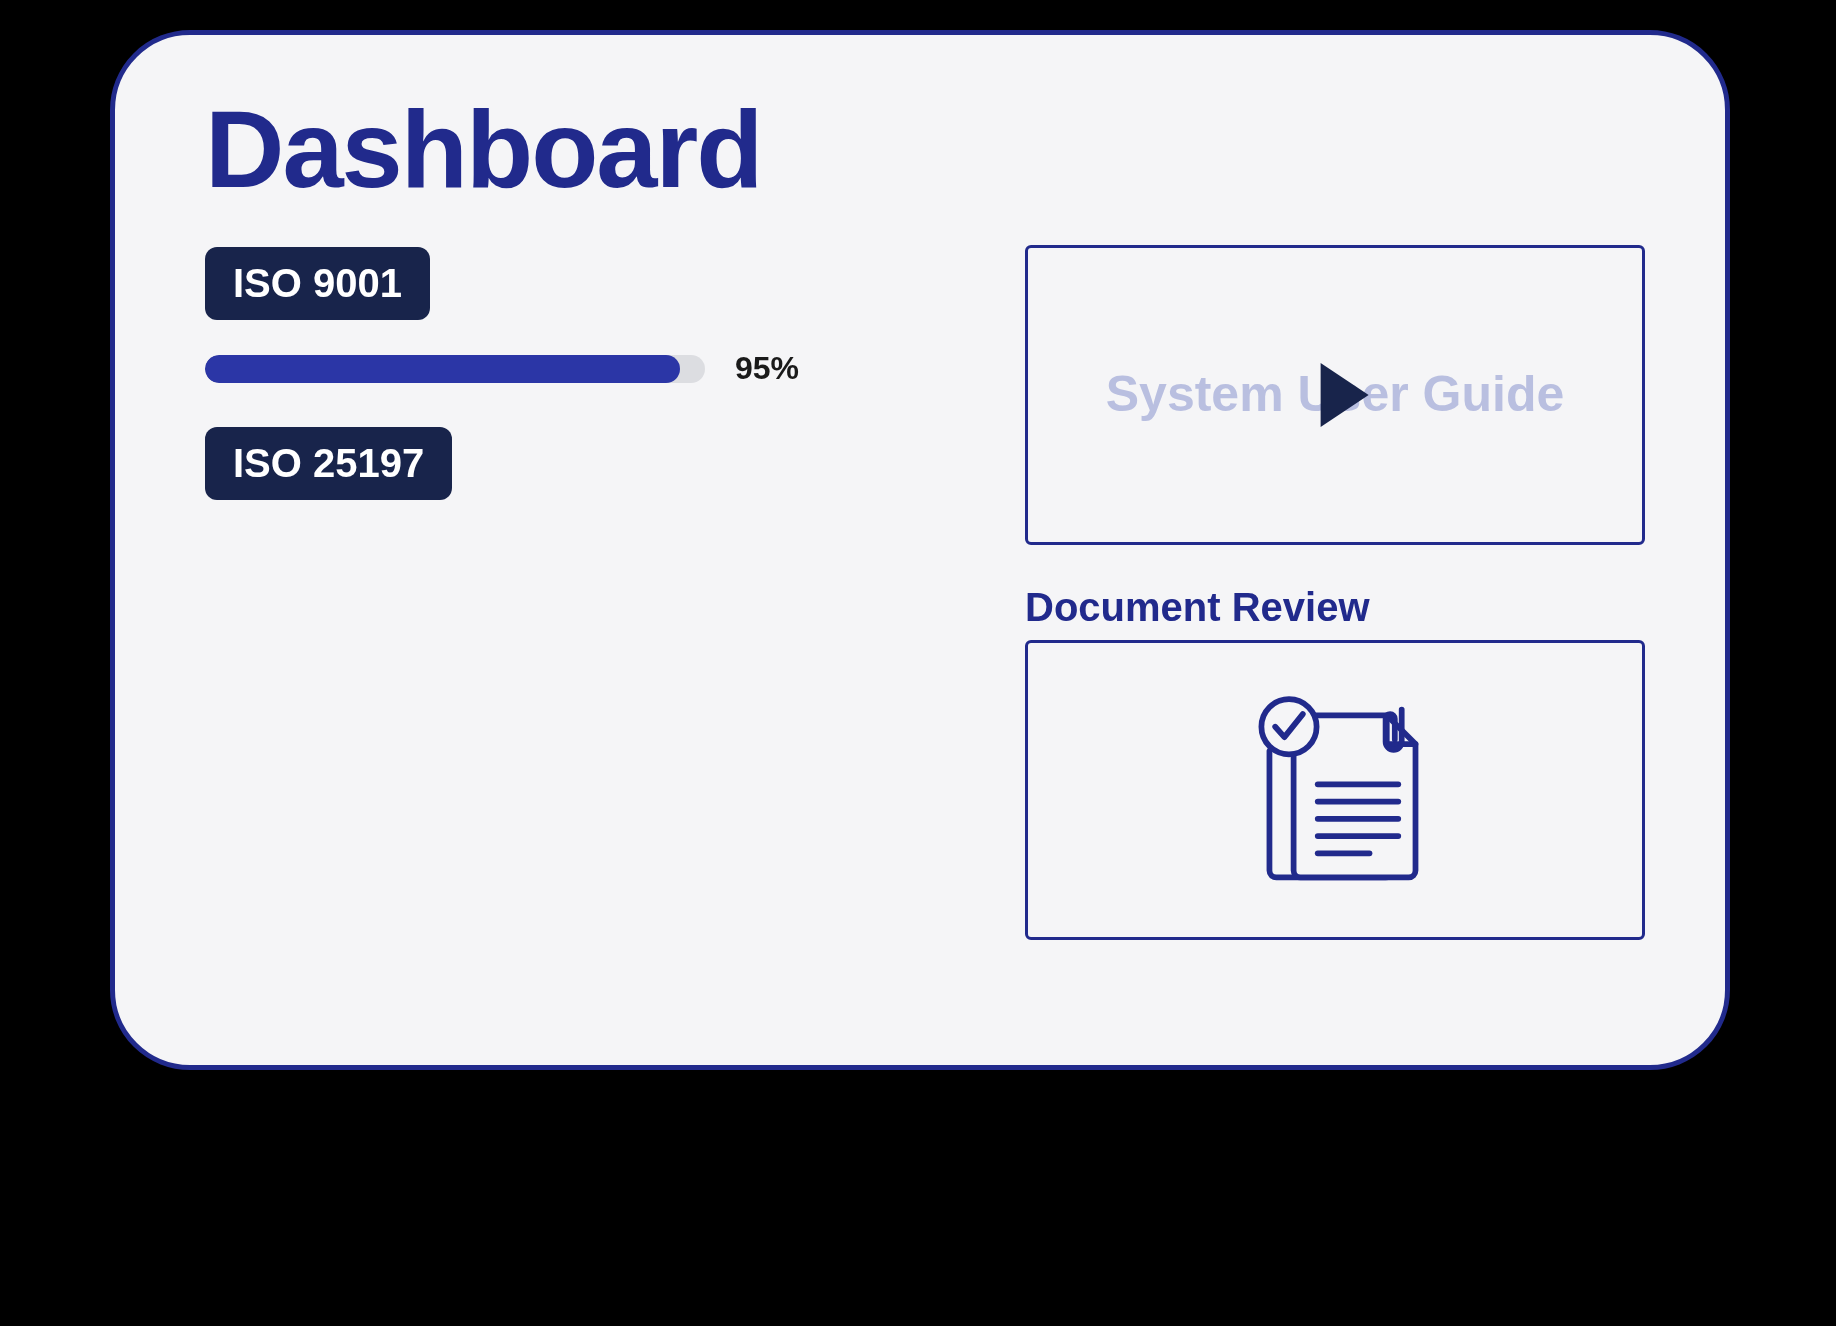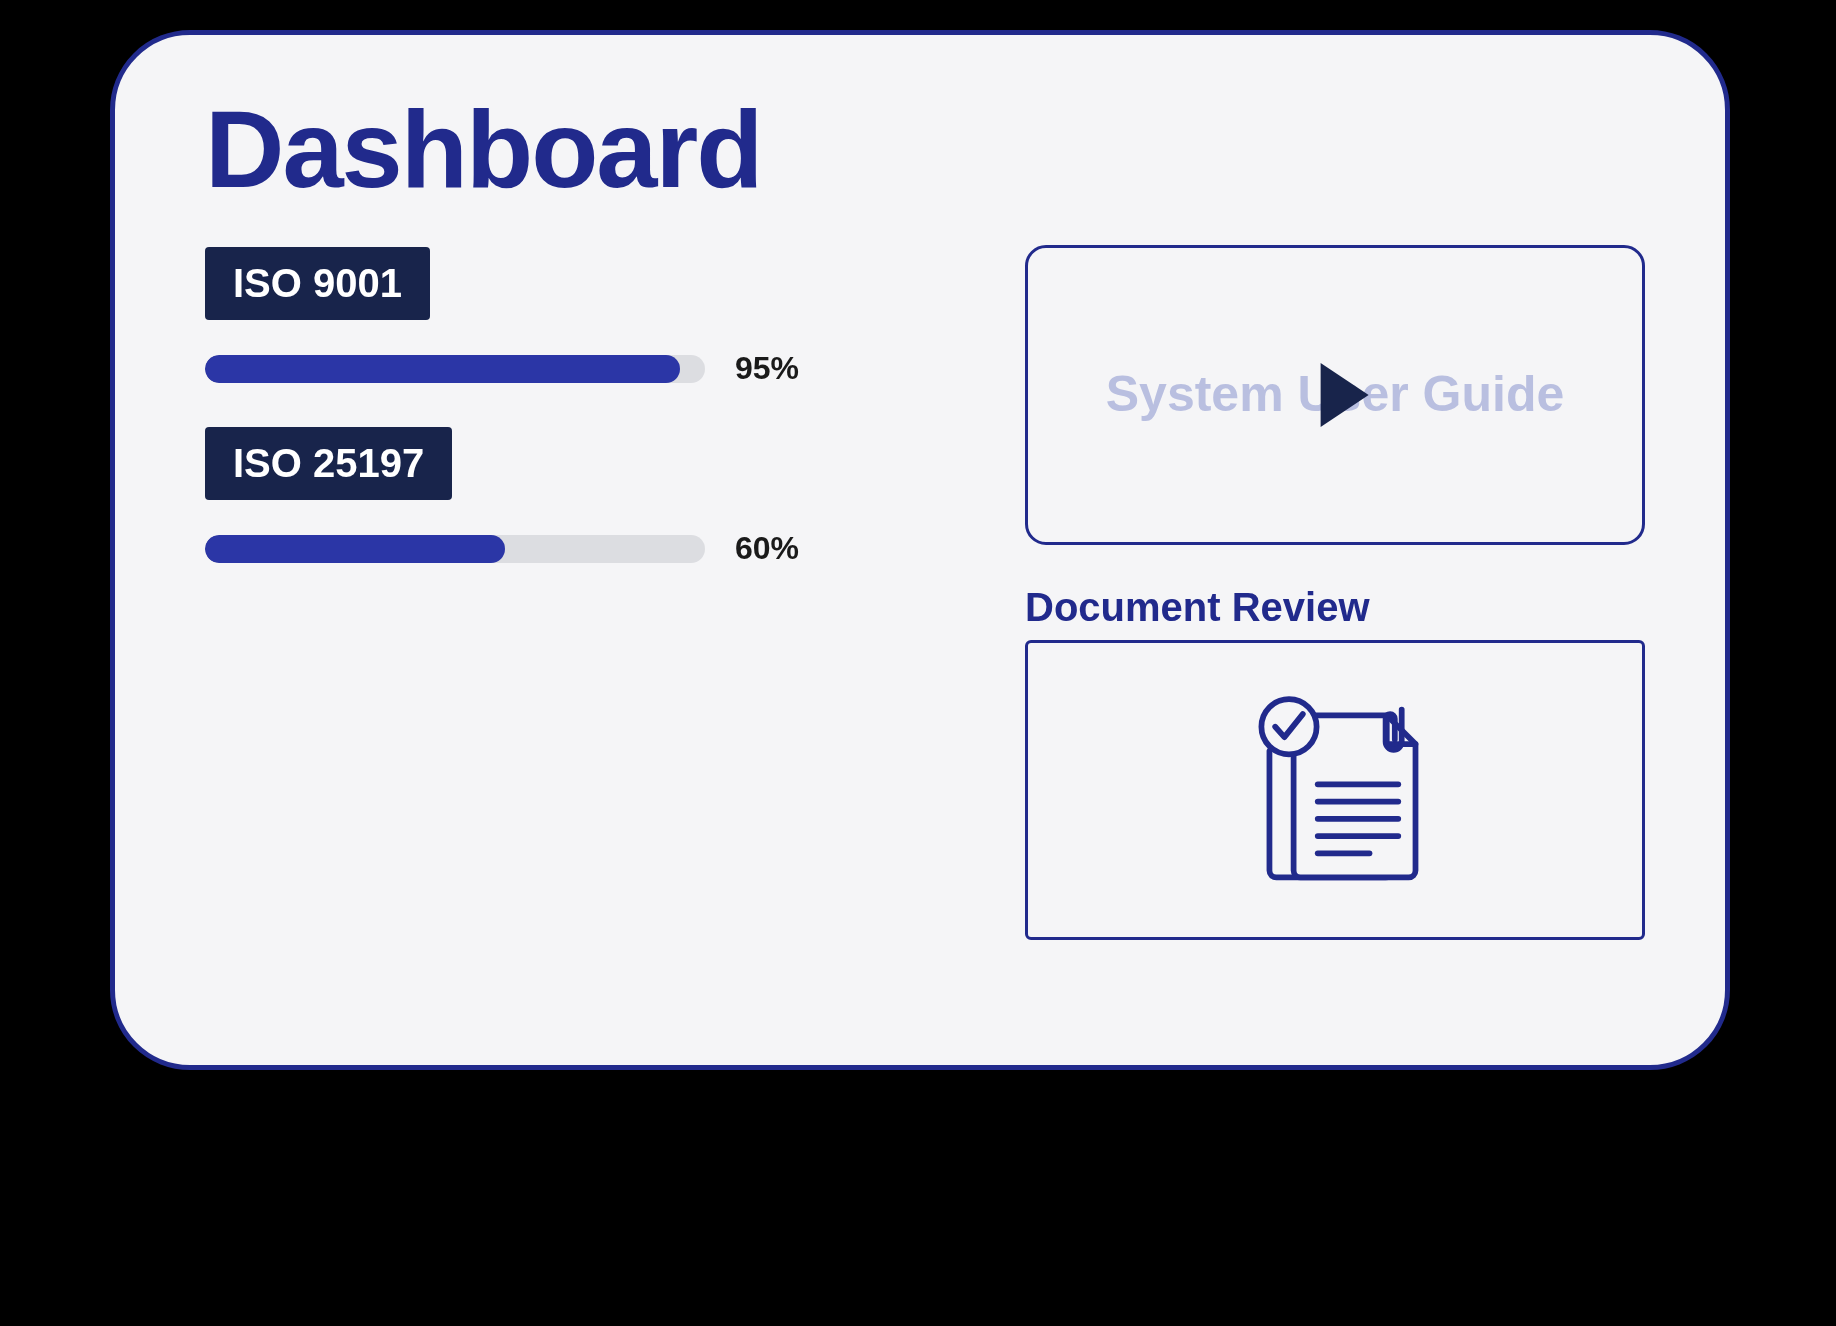--- a/index.html
+++ b/index.html
@@ -32,21 +32,21 @@
     margin-bottom: 35px;
   }
   .group { margin-bottom: 50px; }
   .pill {
     display: inline-block;
     background: #18244b;
     color: #fff;
     font-weight: 700;
     font-size: 40px;
     padding: 14px 28px;
-    border-radius: 4px;
+    border-radius: 12px;
     margin-bottom: 30px;
   }
   .bar-row {
     display: flex;
     align-items: center;
     gap: 30px;
     margin-bottom: 40px;
   }
   .bar-track {
     width: 500px;
@@ -74,21 +74,21 @@
   }
   .panel {
     border: 3px solid #212a8c;
     border-radius: 6px;
     background: #f5f5f7;
     position: relative;
     display: flex;
     align-items: center;
     justify-content: center;
   }
-  .guide-panel { height: 300px; border-radius: 21px; }
+  .guide-panel { height: 300px; }
   .guide-text {
     color: #b9bfe0;
     font-size: 50px;
     font-weight: 800;
     text-align: center;
     line-height: 1.15;
   }
   .play-tri {
     position: absolute;
     top: 50%; left: 50%;
@@ -119,26 +119,20 @@
         <span class="pill">ISO 9001</span>
         <div class="bar-row">
           <div class="bar-track">
             <div class="bar-fill" style="width:95%"></div>
           </div>
           <span class="pct">95%</span>
         </div>
       </div>
       <div>
         <span class="pill">ISO 25197</span>
-        <div class="bar-row">
-          <div class="bar-track">
-            <div class="bar-fill" style="width:60%"></div>
-          </div>
-          <span class="pct">60%</span>
-        </div>
       </div>
     </div>
 
   </div>
 
   <div class="right">
     <div class="panel guide-panel">
       <div class="guide-text">System User Guide</div>
       <div class="play-tri"></div>
     </div>

